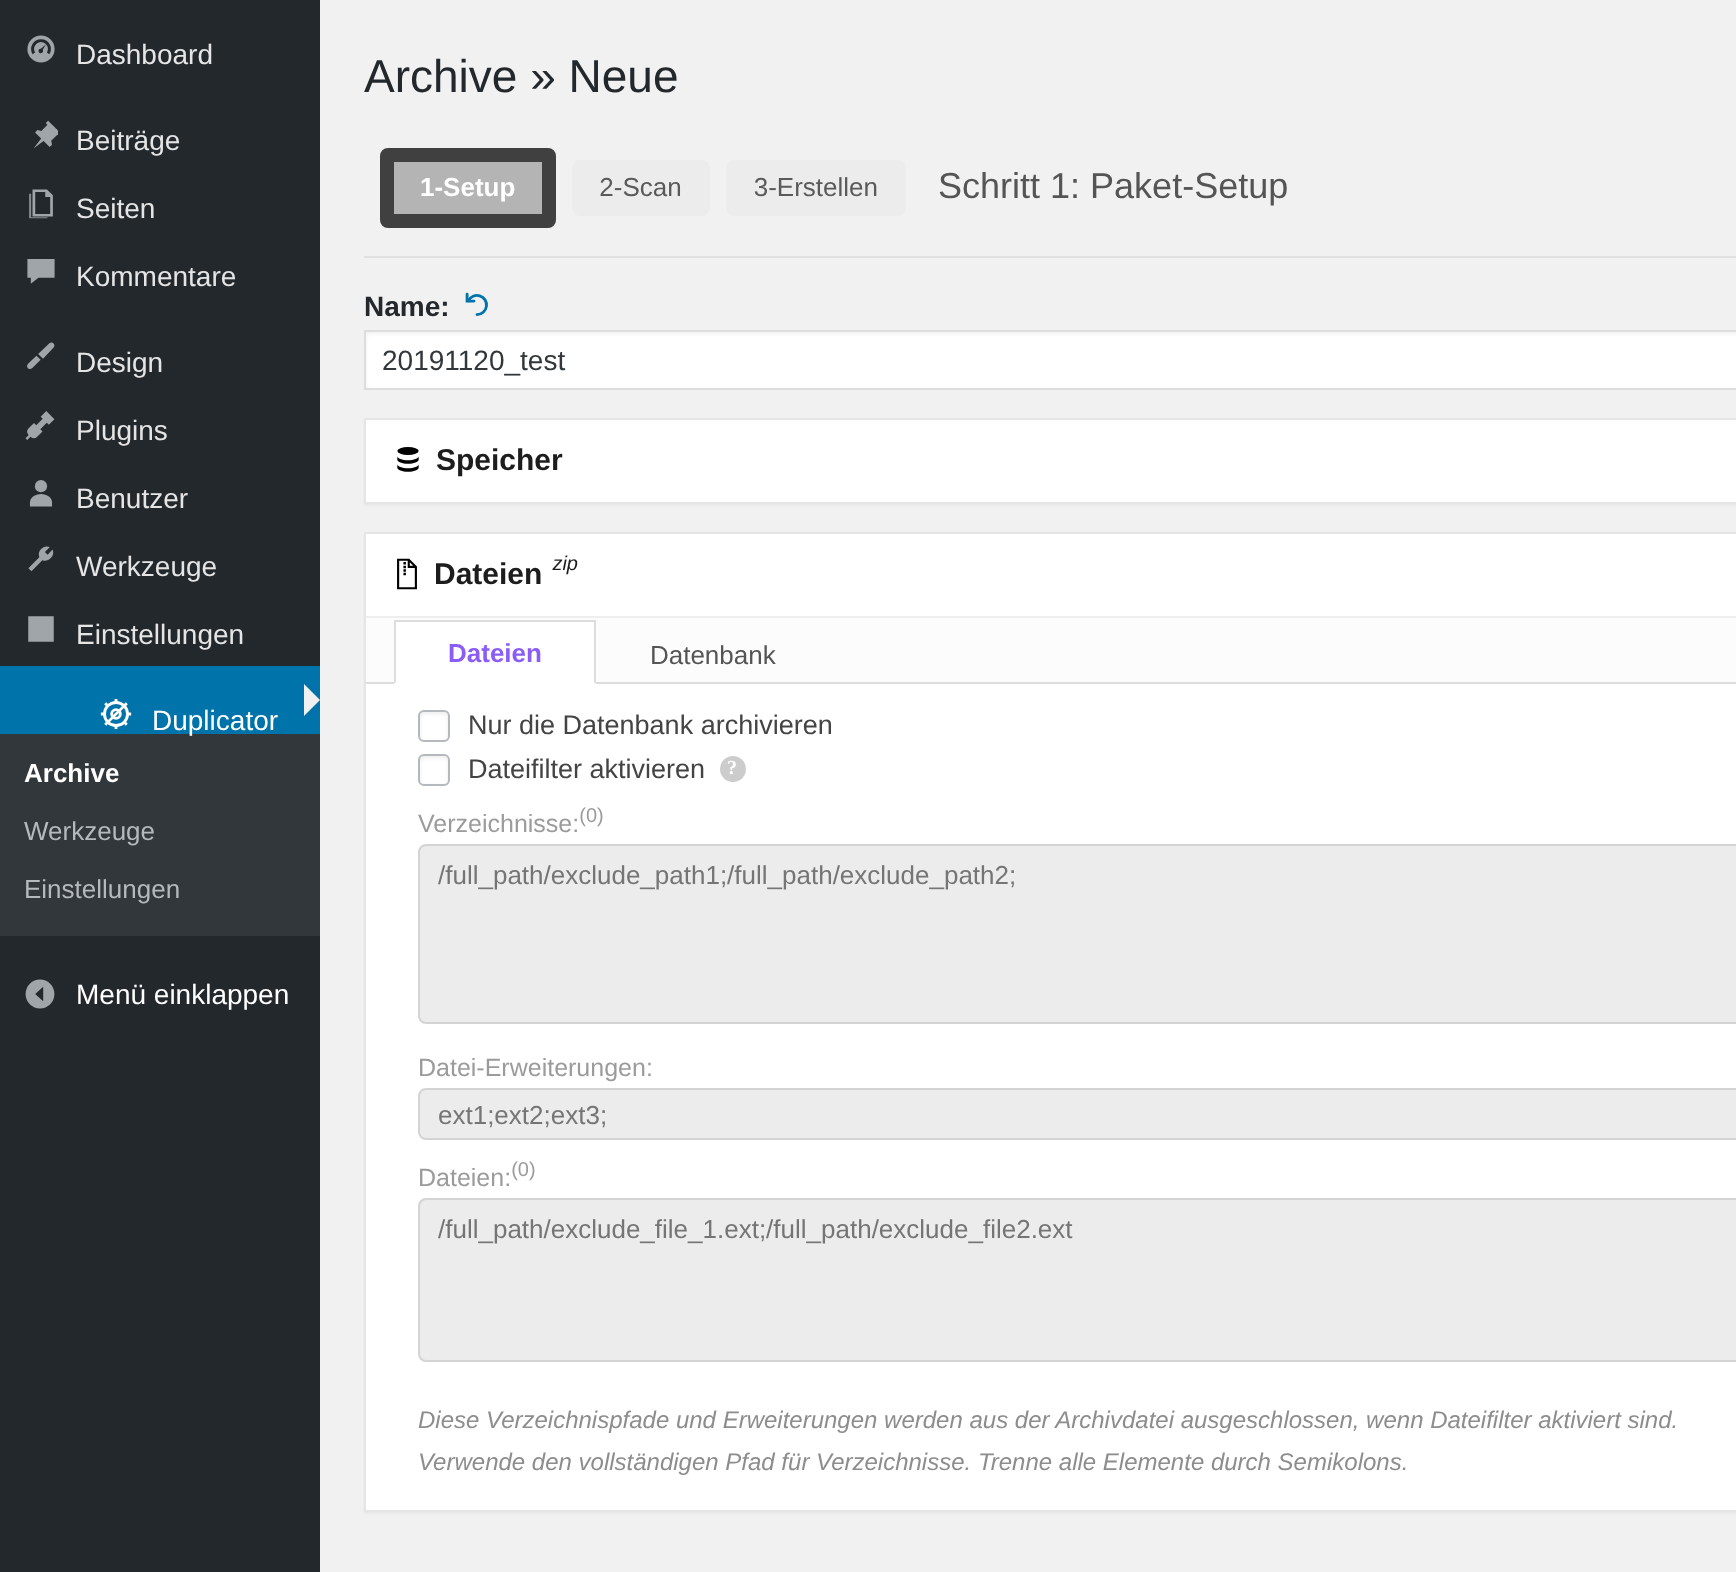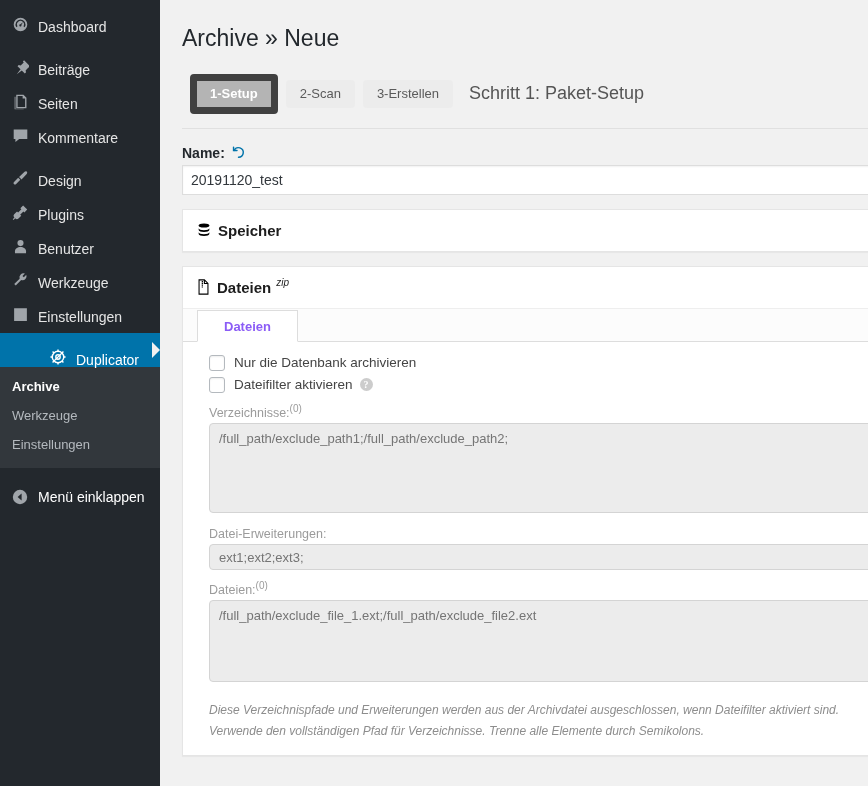--- a/index.html
+++ b/index.html
@@ -489,20 +489,21 @@
             <path d="M5 3h1.4M5 5h1.4M5 7h1.4M5 9h1.4" stroke-width="1.4"></path>
           </svg>
         </span>
         <span>Dateien</span>
         <sup>zip</sup>
       </div>
 
       <div class="archive-body">
         <div class="tab-strip">
           <span class="tab active">Dateien</span>
+          <span class="tab">Datenbank</span>
         </div>
 
         <div class="tab-panel">
 
           <div class="cb-row">
             <span class="cb"></span>
             <span>Nur die Datenbank archivieren</span>
           </div>
 
           <div class="cb-row">

